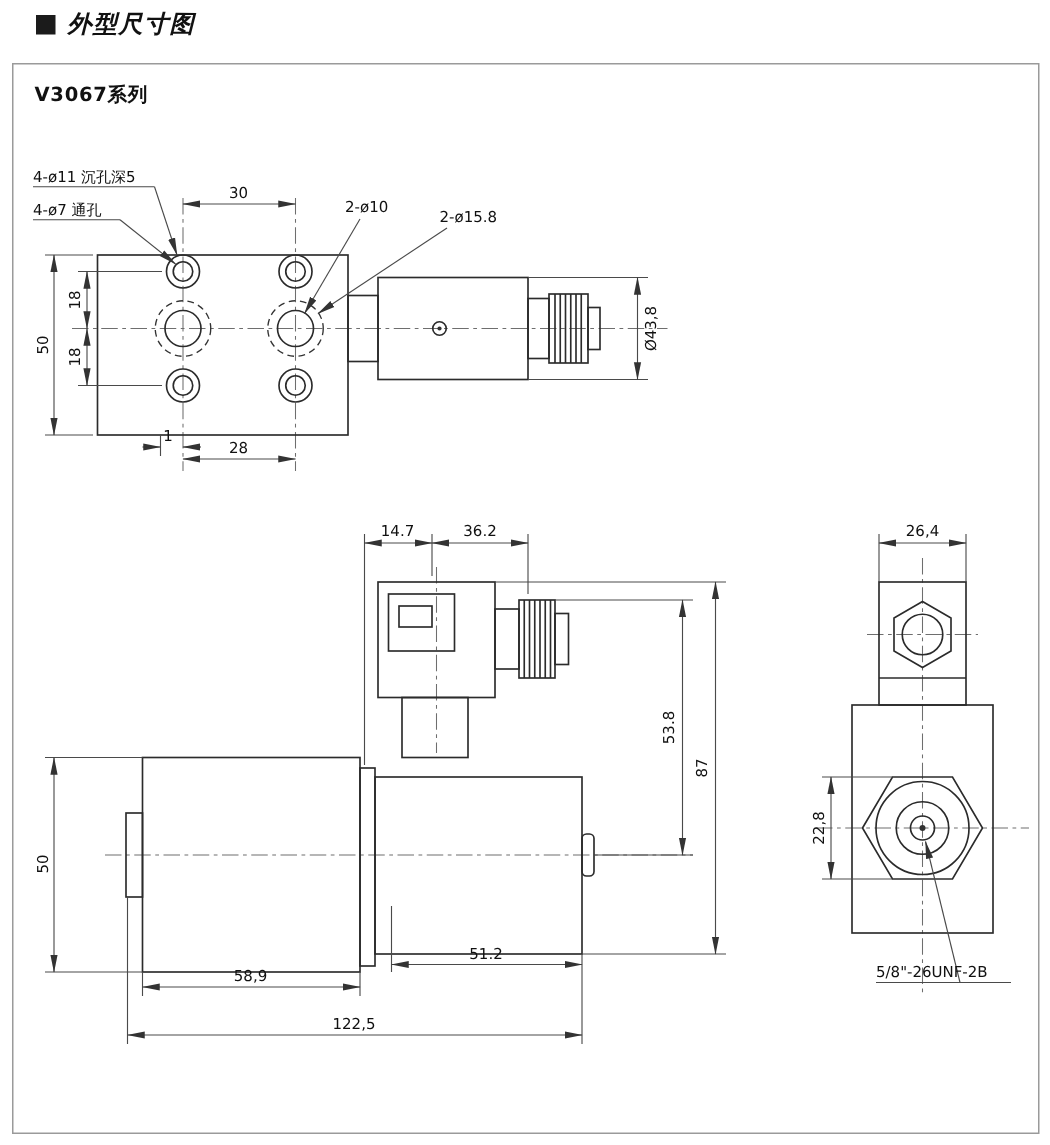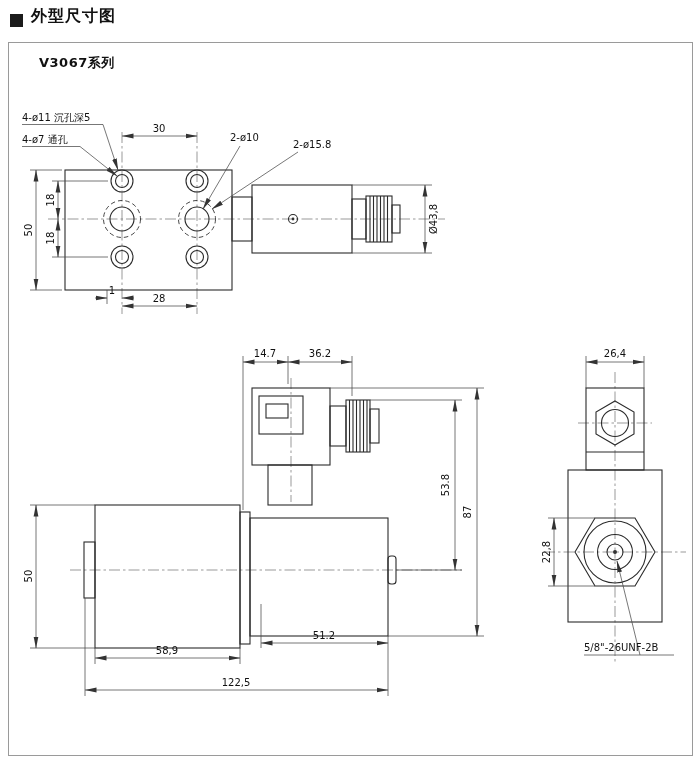--- a/index.html
+++ b/index.html
@@ -1,25 +1,25 @@
 <!DOCTYPE html>
 <html><head>
 <meta charset="utf-8">
 <style>
   html,body { margin:0; padding:0; }
   body {
     width:700px; height:763px; background:#ffffff;
     font-family:"DejaVu Sans","Liberation Sans",sans-serif;
   }
   .page { position:relative; width:700px; height:763px; background:#fff; overflow:hidden; }
-  .header { position:absolute; left:10px; top:6px; display:flex; align-items:flex-end; gap:8px; z-index:3; }
+  .header { position:absolute; left:24px; top:6px; display:flex; align-items:center; gap:8px; z-index:3;font-style:italic; }
   .sq { width:13px; height:13px; background:#1b1b1b; display:inline-block; }
   .header h1 { font-size:16px; font-weight:bold; color:#111; margin:0; letter-spacing:1px; }
   .panel { position:absolute; left:8px; top:42px; width:683px; height:712px; border:1px solid #9a9a9a; background:#fff; z-index:1; }
-  .series { position:absolute; left:30px; top:11px; font-size:13px; font-weight:bold; color:#111; letter-spacing:0.5px; }
+  .series { position:absolute; left:14px; top:11px; font-size:13px; font-weight:bold; color:#111; letter-spacing:0.5px; }
   svg.draw { position:absolute; left:0; top:0; z-index:2; }
   svg.draw text { font-size:10px; fill:#111; font-family:"DejaVu Sans","Liberation Sans",sans-serif; }
   .o  { stroke:#2b2b2b; stroke-width:1.1; fill:none; }
   .t  { stroke:#4a4a4a; stroke-width:0.75; fill:none; }
   .cl { stroke:#6e6e6e; stroke-width:0.7; fill:none; stroke-dasharray:11 3 2.5 3; }
   .dc { stroke:#333; stroke-width:0.9; fill:none; stroke-dasharray:4.5 3; }
 </style>
 </head>
 <body>
 

